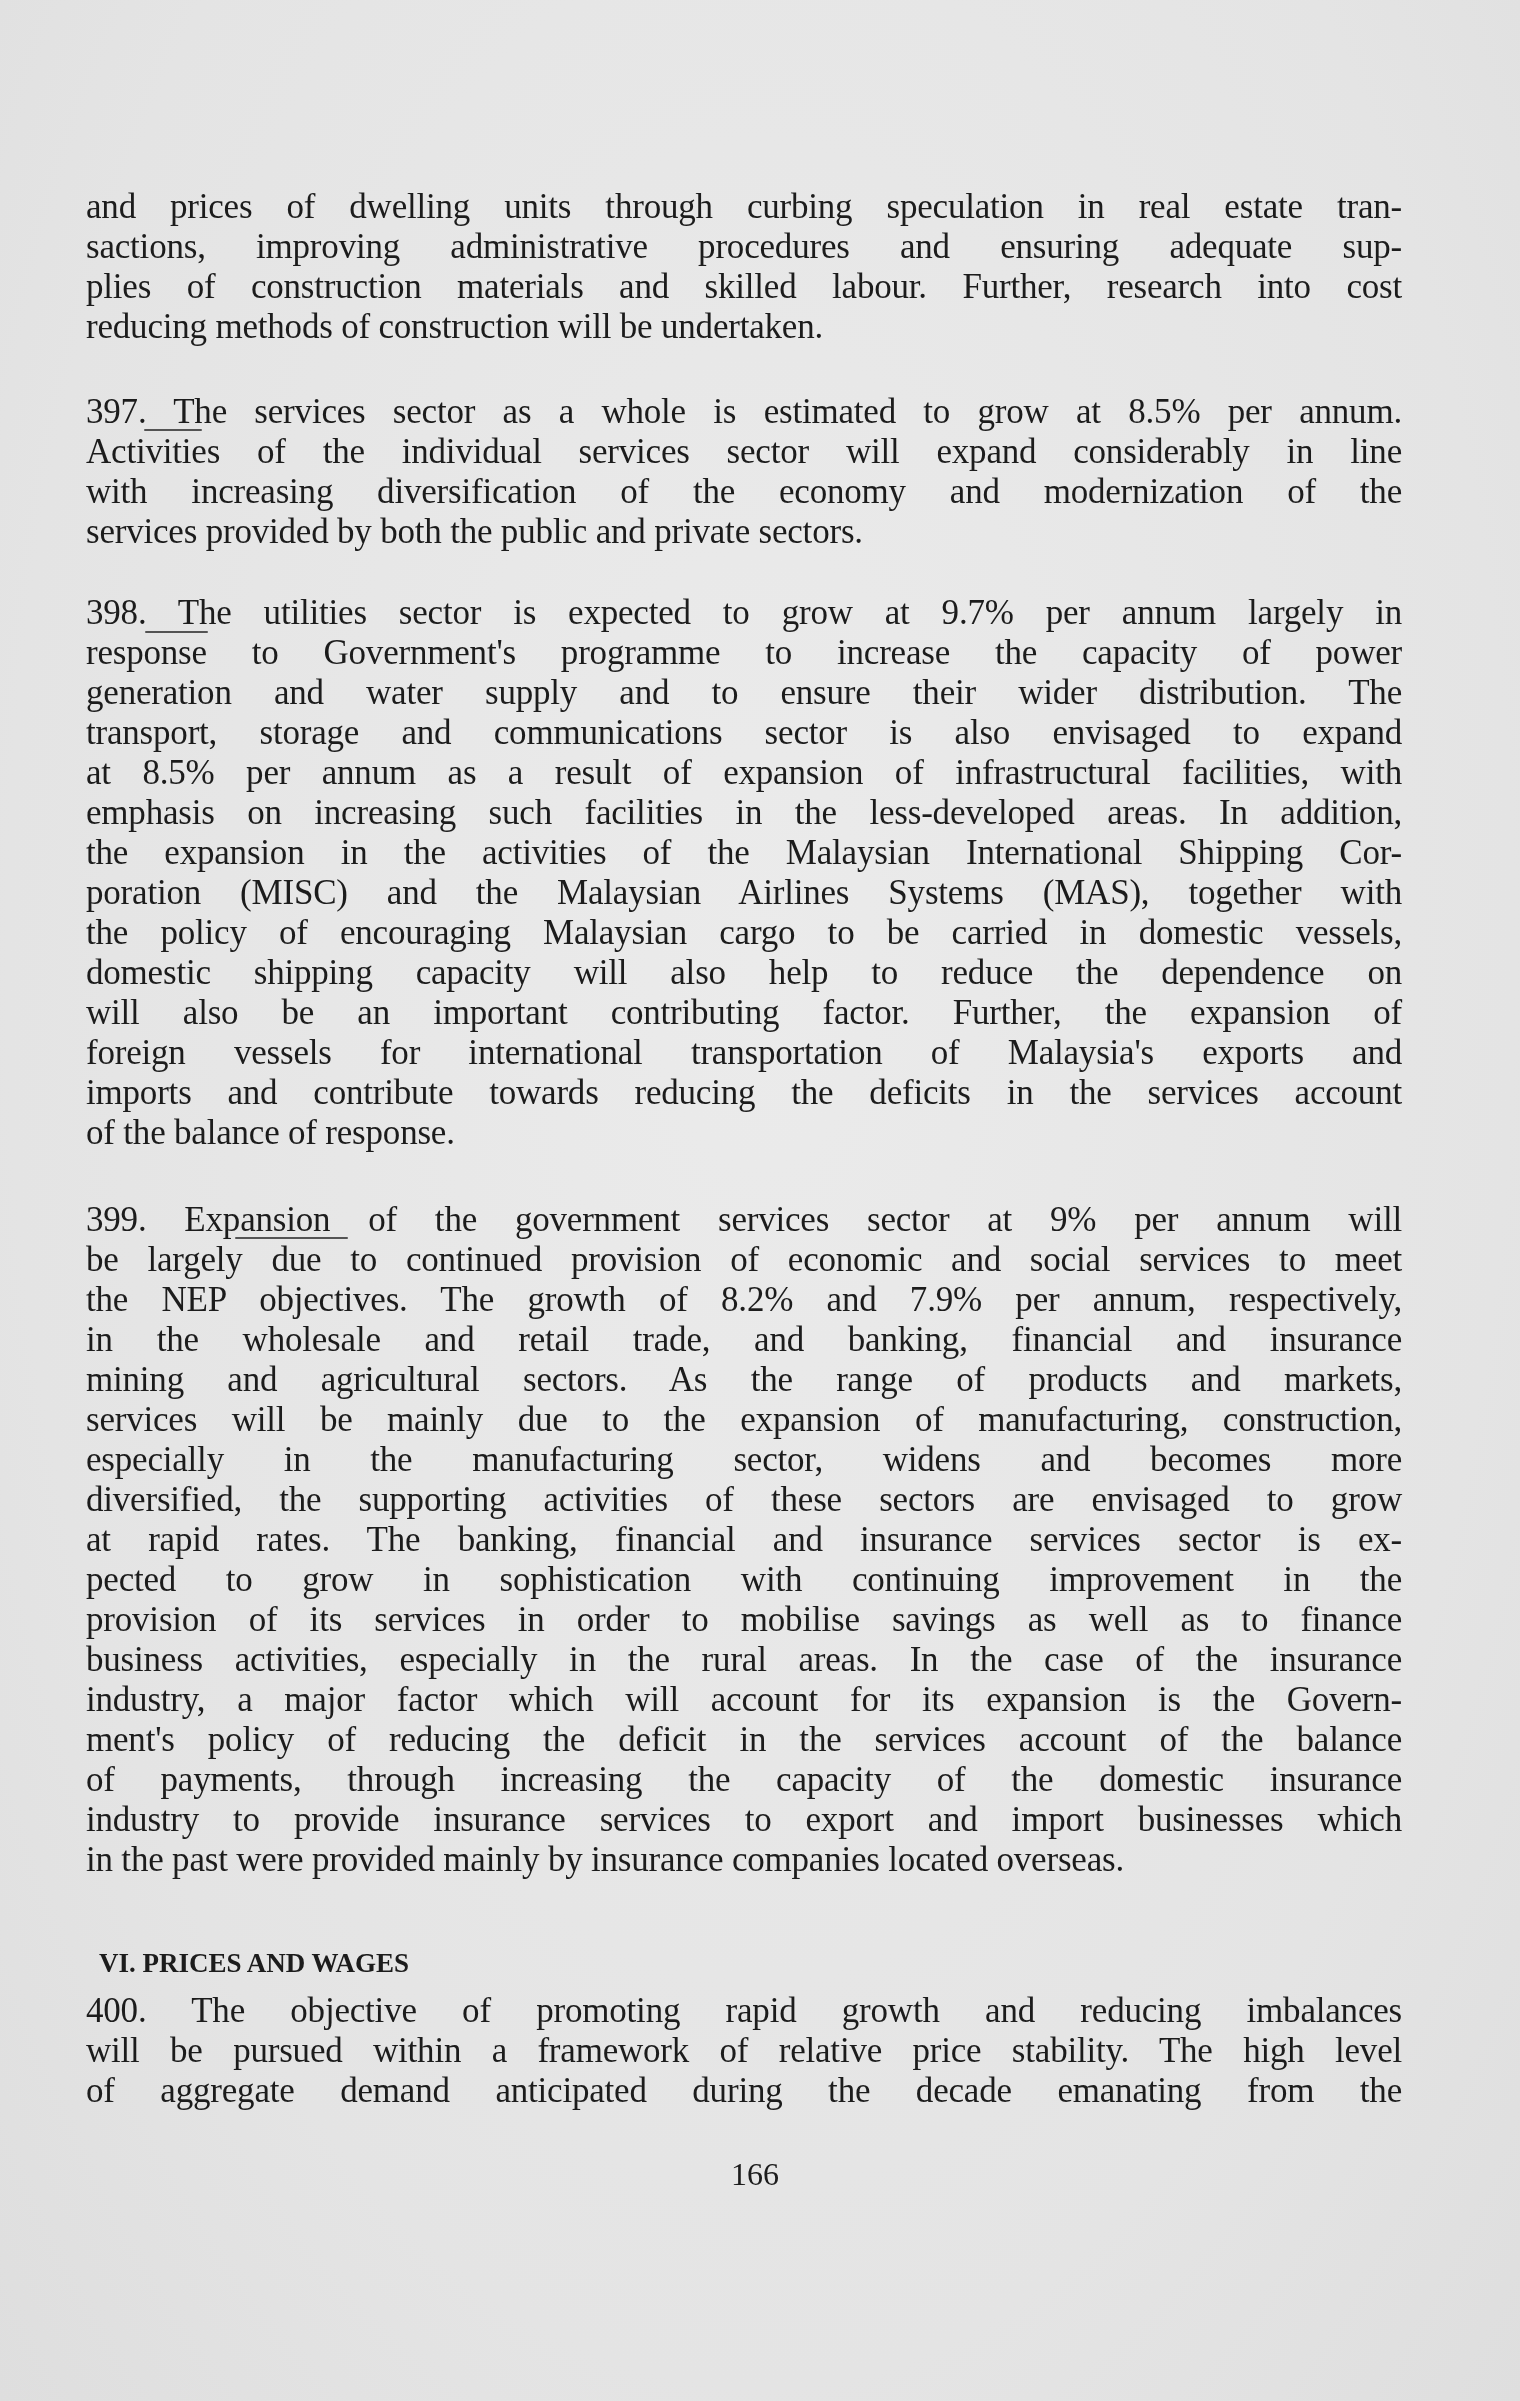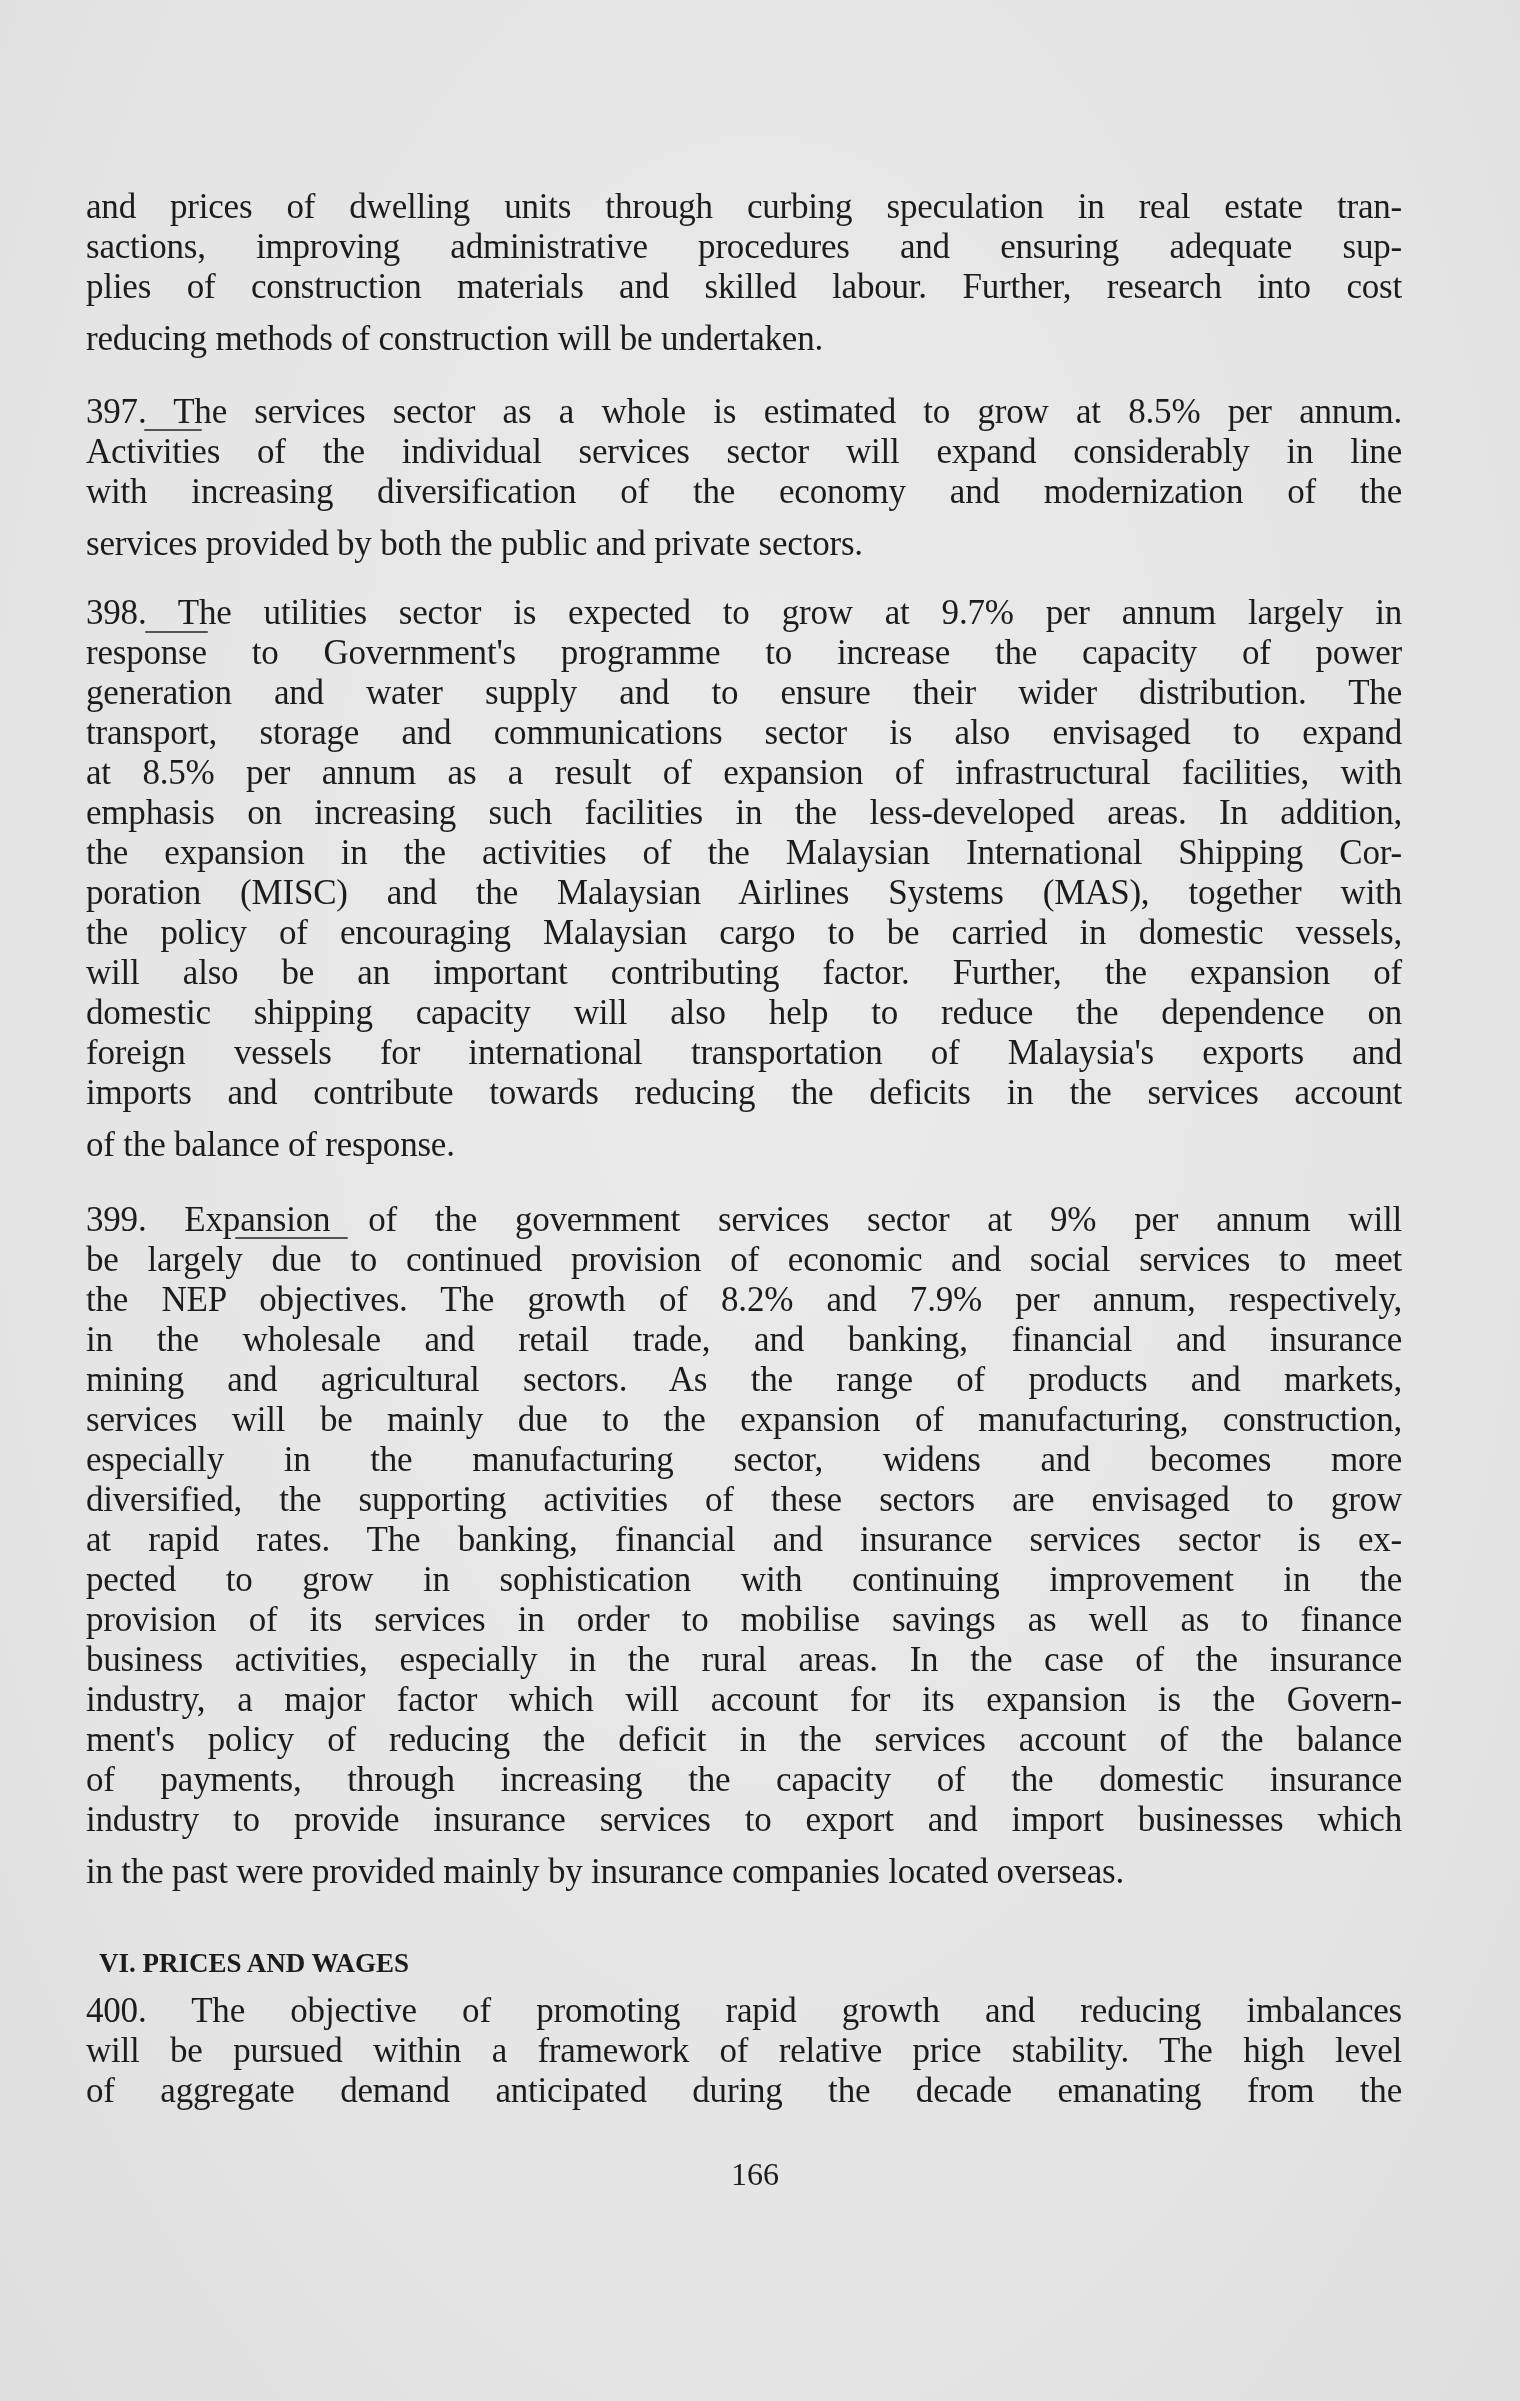--- a/index.html
+++ b/index.html
@@ -23,21 +23,21 @@
     line-height: 40px;
   }
   .line {
     display: block;
     height: 40px;
     white-space: nowrap;
     text-align: justify;
     text-align-last: justify;
     letter-spacing: -0.2px;
   }
-  .line.last { text-align-last: left; margin-top: 12px; }
+  .line.last { text-align-last: left; }
   .heading {
     position: absolute;
     left: 99px; top: 1948px;
     font-size: 27px; font-weight: bold;
     letter-spacing: 0px;
   }
   .pagenum {
     position: absolute;
     left: 0; width: 1510px; top: 2156px;
     text-align: center;
@@ -74,22 +74,22 @@
 <div class="col" style="top:593px;">
   <span class="line">398.  The utilities sector is expected to grow at 9.7% per annum largely in</span>
   <span class="line">response to Government's programme to increase the capacity of power</span>
   <span class="line">generation and water supply and to ensure their wider distribution. The</span>
   <span class="line">transport, storage and communications sector is also envisaged to expand</span>
   <span class="line">at 8.5% per annum as a result of expansion of infrastructural facilities, with</span>
   <span class="line">emphasis on increasing such facilities in the less-developed areas. In addition,</span>
   <span class="line">the expansion in the activities of the Malaysian International Shipping Cor-</span>
   <span class="line">poration (MISC) and the Malaysian Airlines Systems (MAS), together with</span>
   <span class="line">the policy of encouraging Malaysian cargo to be carried in domestic vessels,</span>
+  <span class="line">domestic shipping capacity will also help to reduce the dependence on</span>
   <span class="line">will also be an important contributing factor. Further, the expansion of</span>
-  <span class="line">domestic shipping capacity will also help to reduce the dependence on</span>
   <span class="line">foreign vessels for international transportation of Malaysia's exports and</span>
   <span class="line">imports and contribute towards reducing the deficits in the services account</span>
   <span class="line last">of the balance of response.</span>
 </div>
 <div class="ink-underline" style="left:145px; top:631px; width:63px;"></div>
 
 <div class="col" style="top:1200px;">
   <span class="line">399.  Expansion of the government services sector at 9% per annum will</span>
   <span class="line">be largely due to continued provision of economic and social services to meet</span>
   <span class="line">the NEP objectives. The growth of 8.2% and 7.9% per annum, respectively,</span>

